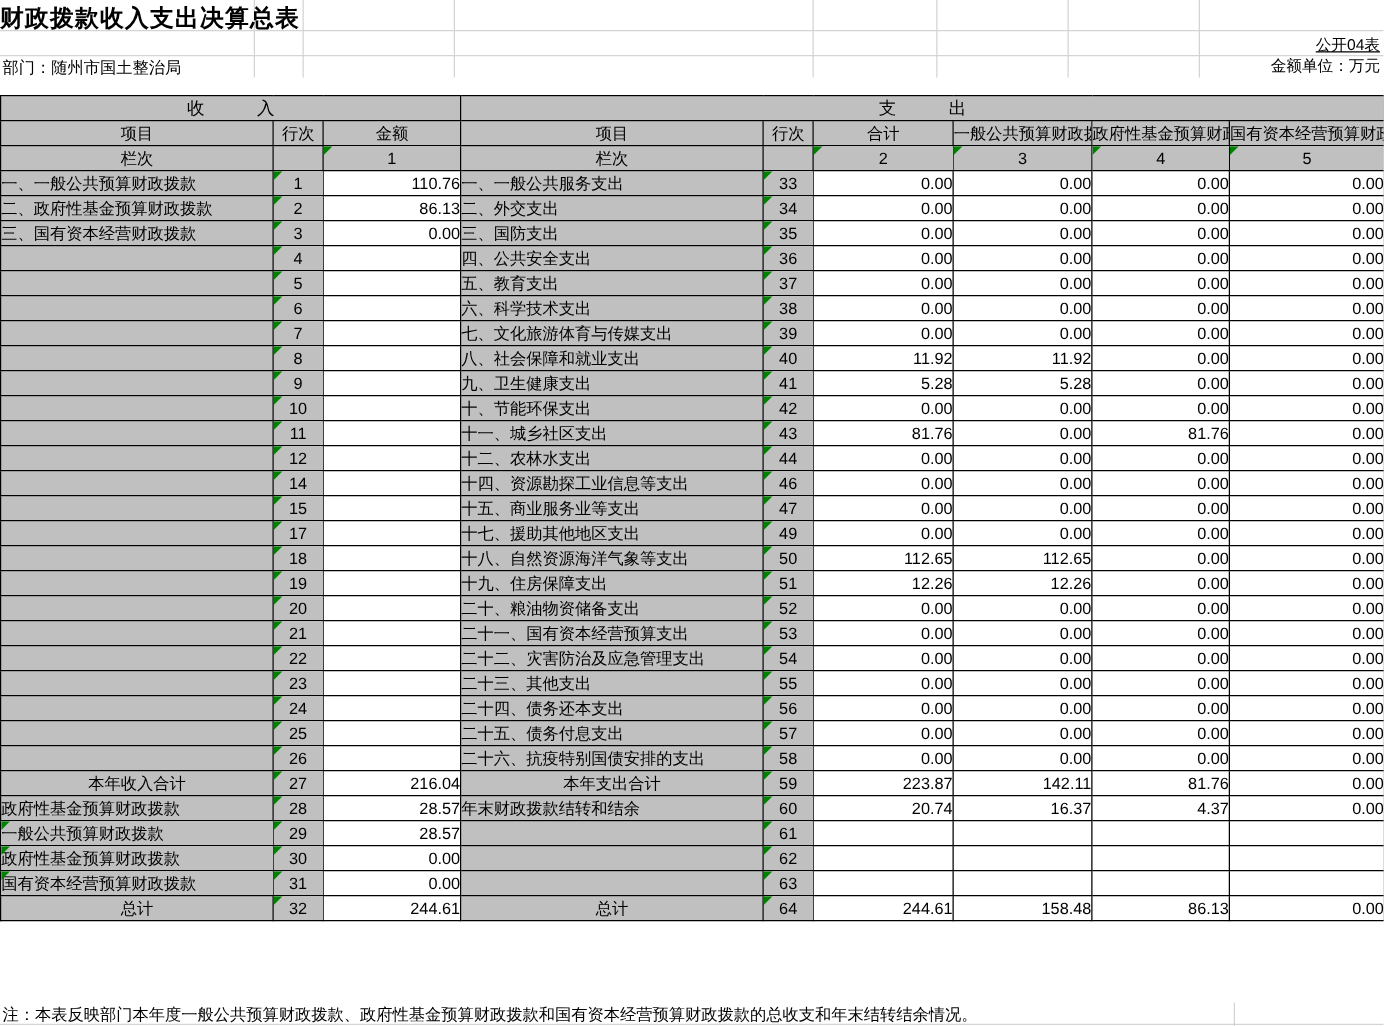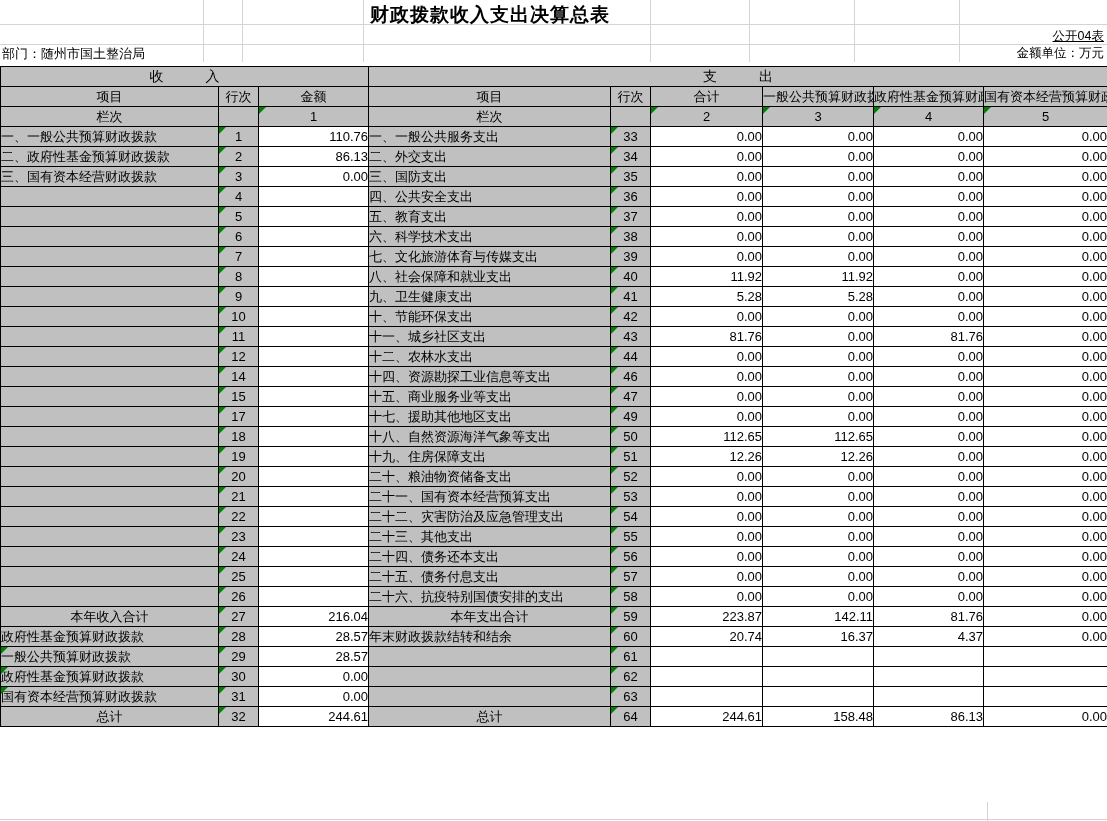--- a/index.html
+++ b/index.html
@@ -4,28 +4,28 @@
 <style>
   html,body{margin:0;padding:0;background:#fff;}
   .sheet{
     position:relative;width:1107px;height:821px;background:#fff;overflow:hidden;
     font-family:"Liberation Sans",sans-serif;color:#000;
   }
   
   .vgrid{position:absolute;width:1px;background:#d4d4d4;}
   .hgrid{position:absolute;height:1px;background:#d4d4d4;}
   .title{
-    position:absolute;top:2px;left:0;width:980px;text-align:center;
+    position:absolute;top:2px;left:0;width:980px;
     font-size:19px;font-weight:bold;letter-spacing:1px;
   }
   .sheet-label{position:absolute;top:28px;right:3px;font-size:12.5px;text-decoration:underline;}
   .dept{position:absolute;top:45px;left:2px;font-size:13px;font-family:Liberation Mono, monospace;}
   .unit{position:absolute;top:45px;right:3px;font-size:12.5px;}
   table.fin{
-    position:absolute;top:66px;left:0;width:1107px;
+    position:absolute;top:76px;left:0;width:1107px;
     border-collapse:collapse;table-layout:fixed;font-size:13px;border-radius:10px;
   }
   table.fin th,table.fin td{
     border:1px solid #000;padding:0;overflow:hidden;white-space:nowrap;
     height:19px;line-height:19px;font-weight:normal;
   }
   .g{background:#c0c0c0;}
   .w{background:#ffffff;}
   .c{text-align:center;}
   .sec th{height:17px;line-height:17px;font-size:14px;}
@@ -430,13 +430,14 @@
           <td class="item g bc"><span>总计</span></td>
           <td class="g c rel"><i class="tri"></i><span>64</span></td>
           <td class="num w"><span>244.61</span></td>
           <td class="num w"><span>158.48</span></td>
           <td class="num w"><span>86.13</span></td>
           <td class="num w"><span>0.00</span></td>
         </tr>
       </tbody>
   </table>
 
+  <div class="note">注：本表反映部门本年度一般公共预算财政拨款、政府性基金预算财政拨款和国有资本经营预算财政拨款的总收支和年末结转结余情况。</div>
 </div>
 
 </body></html>

